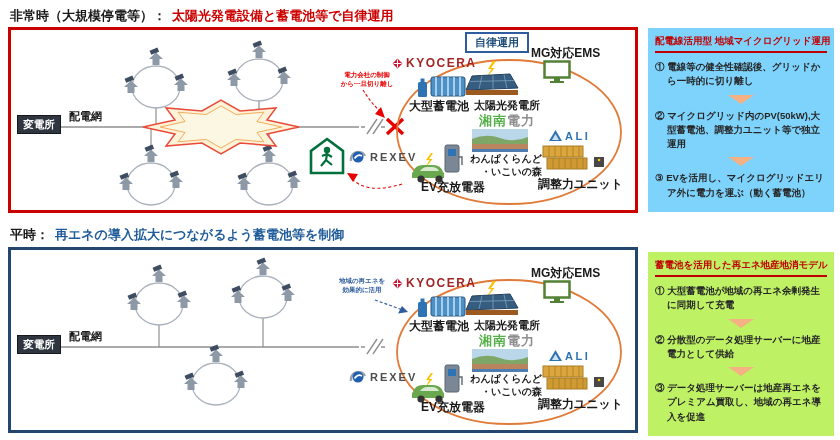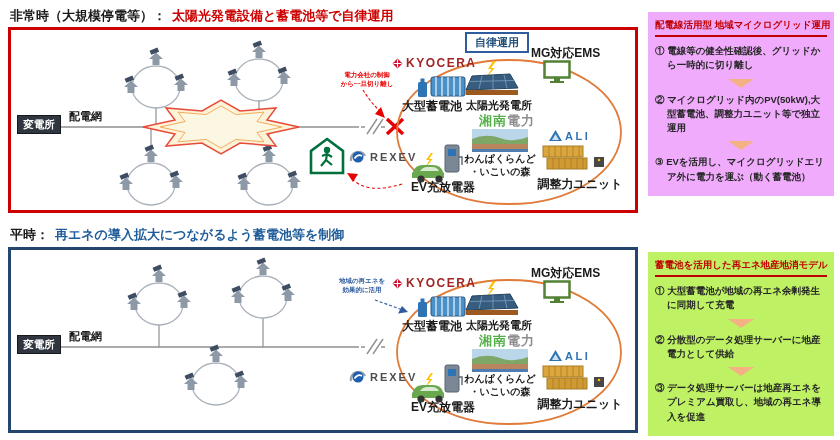--- a/index.html
+++ b/index.html
@@ -8,21 +8,21 @@
   .abs{position:absolute}
   .heading{position:absolute;font-size:13px;font-weight:bold;white-space:nowrap}
   .heading .accent{margin-left:6px}
   .box{position:absolute;left:8px;width:630px;height:186px;background:#fff}
   .box-emergency{top:27px;border:3px solid #cc0000}
   .box-normal{top:247px;border:3px solid #24456e}
   .panel{position:absolute;left:648px;width:186px;height:184px;padding:7px 7px 5px;overflow:hidden}
   .panel-title{font-size:9.5px;font-weight:bold;color:#c00000;border-bottom:2px solid #c00000;padding-bottom:3px;margin-bottom:7px;white-space:nowrap}
   .panel-item{font-size:9.5px;font-weight:bold;color:#262626;line-height:1.5;padding-left:12px;text-indent:-12px}
   .tri{width:0;height:0;border-left:13px solid transparent;border-right:13px solid transparent;border-top:9px solid #f4b183;margin:6px auto 5px}
-  .dlbl{position:absolute;font-weight:bold;color:#1a1a1a;text-align:center;white-space:nowrap;font-size:12px}
+  .dlbl{position:absolute;font-weight:bold;color:#1a1a1a;text-align:right;white-space:nowrap;font-size:12px}
   .dlbl-sm{font-size:11px}
   .pre{white-space:pre-line}
   .note-red{position:absolute;color:#e60000;font-size:6.5px;font-weight:bold;line-height:1.35;text-align:center}
   .note-blue{position:absolute;color:#2e5c9e;font-size:6.5px;font-weight:bold;line-height:1.35;text-align:center}
   .badge{position:absolute;border:2px solid #2e5c9e;color:#1f4e79;background:#fff;font-size:11px;font-weight:bold;padding:1px 8px;white-space:nowrap}
   .substation{position:absolute;left:6px;top:85px;width:44px;height:19px;background:#2f3640;border:1px solid #15181d;color:#fff;font-size:10.5px;font-weight:bold;text-align:center;line-height:17px}
   .blackout{position:absolute;left:162px;top:90px;width:96px;text-align:center;color:#e60000;font-size:13px;font-weight:bold}
   .logo-row{position:absolute;display:flex;align-items:center;gap:3px}
   .kyocera-txt{font-size:12px;font-weight:bold;letter-spacing:1.5px;color:#a32626}
   .rexev-txt{font-size:11px;font-weight:bold;letter-spacing:2px;color:#4d4d4d}
@@ -254,21 +254,21 @@
   <div class="dlbl" style="left:526px;top:146px;width:86px">調整力ユニット</div>
 
   <div class="dlbl" style="left:520px;top:15px">MG対応EMS</div>
   <svg class="abs" width="28" height="24" style="left:532px;top:30px">
     <rect x="1.5" y="1.5" width="25" height="16" fill="#fff" stroke="#538135" stroke-width="2.5"></rect>
     <rect x="11" y="18" width="6" height="3" fill="#538135"></rect>
       <rect x="7" y="21" width="14" height="2" fill="#538135"></rect>
   </svg>
 </div>
 
-<div class="panel" style="top:12px;background:#f0abfc">
+<div class="panel" style="top:28px;background:#7dd3fc">
   <div class="panel-title">配電線活用型 地域マイクログリッド運用</div>
   <div class="panel-item">① 電線等の健全性確認後、グリッドから一時的に切り離し</div>
   <div class="tri"></div>
   <div class="panel-item">② マイクログリッド内のPV(50kW),大型蓄電池、調整力ユニット等で独立運用</div>
   <div class="tri"></div>
   <div class="panel-item">③ EVを活用し、マイクログリッドエリア外に電力を運ぶ（動く蓄電池）</div>
 </div>
 
 <div class="panel" style="top:252px;background:#bef264">
   <div class="panel-title">蓄電池を活用した再エネ地産地消モデル</div>

